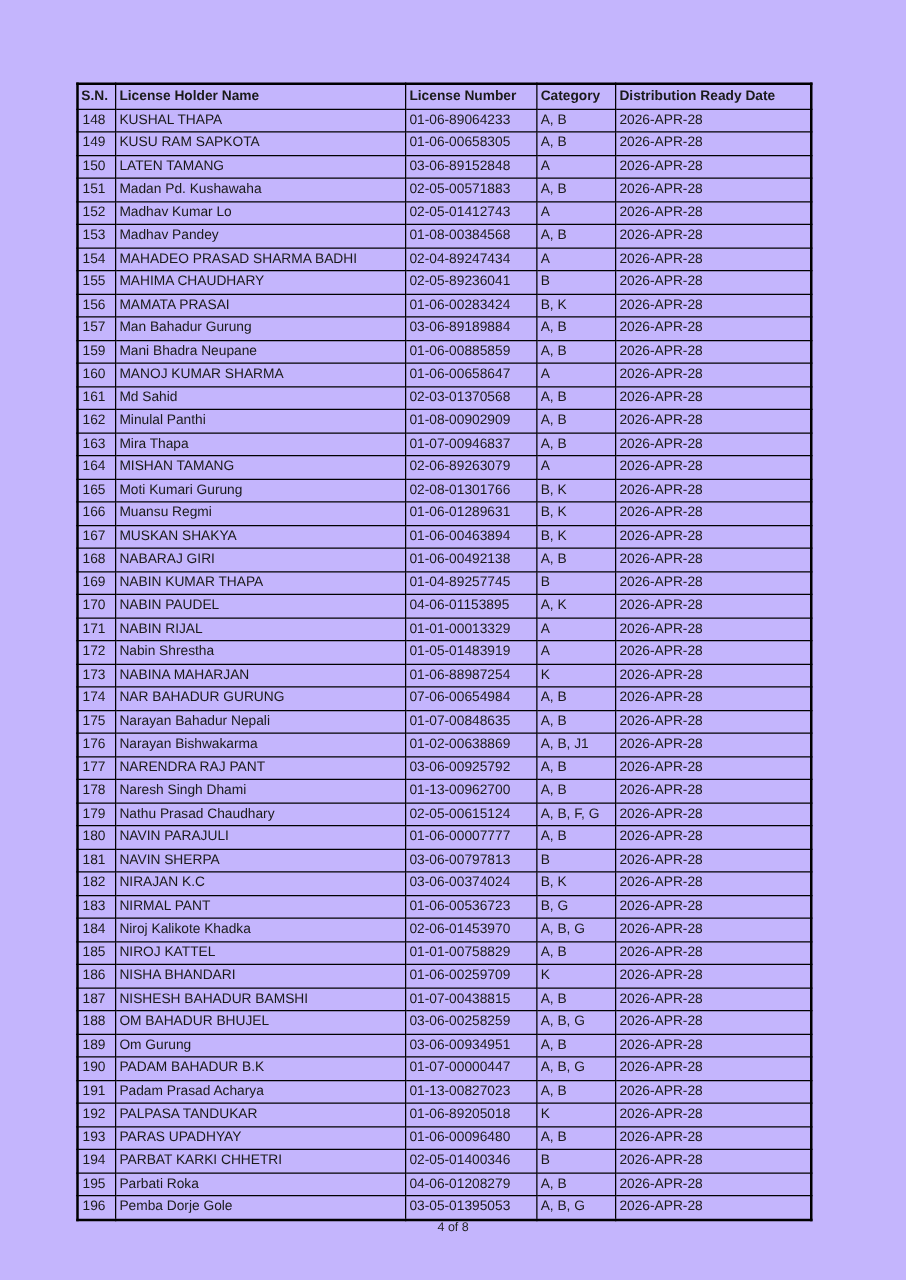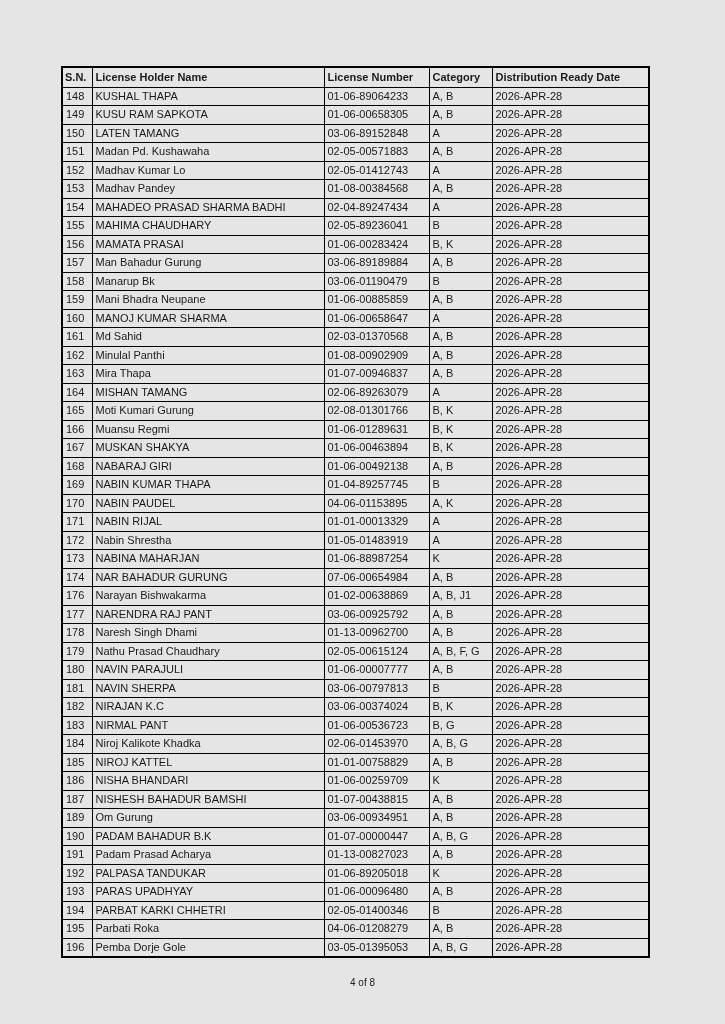--- a/index.html
+++ b/index.html
@@ -12,21 +12,21 @@
     position: relative;
     background: #ffffff;
     font-family: "Liberation Sans", "DejaVu Sans", sans-serif;
     color: #1a1a1a;
     -webkit-font-smoothing: antialiased;
   }
   .page {
     width: 725px;
     height: 1024px;
     position: relative;
-    background: #e5e5e5;
+    background: #c4b5fd;
     overflow: hidden;
   }
   table.license-table {
     position: absolute;
     left: 61px;
     top: 66px;
     width: 587px;
     border-collapse: collapse;
     table-layout: fixed;
     border: 2px solid #000;
@@ -157,27 +157,20 @@
           <td>2026-APR-28</td>
         </tr>
         <tr>
           <td class="sn">157</td>
           <td>Man Bahadur Gurung</td>
           <td>03-06-89189884</td>
           <td>A, B</td>
           <td>2026-APR-28</td>
         </tr>
         <tr>
-          <td class="sn">158</td>
-          <td>Manarup Bk</td>
-          <td>03-06-01190479</td>
-          <td>B</td>
-          <td>2026-APR-28</td>
-        </tr>
-        <tr>
           <td class="sn">159</td>
           <td>Mani Bhadra Neupane</td>
           <td>01-06-00885859</td>
           <td>A, B</td>
           <td>2026-APR-28</td>
         </tr>
         <tr>
           <td class="sn">160</td>
           <td>MANOJ KUMAR SHARMA</td>
           <td>01-06-00658647</td>
@@ -276,20 +269,27 @@
           <td>2026-APR-28</td>
         </tr>
         <tr>
           <td class="sn">174</td>
           <td>NAR BAHADUR GURUNG</td>
           <td>07-06-00654984</td>
           <td>A, B</td>
           <td>2026-APR-28</td>
         </tr>
         <tr>
+          <td class="sn">175</td>
+          <td>Narayan Bahadur Nepali</td>
+          <td>01-07-00848635</td>
+          <td>A, B</td>
+          <td>2026-APR-28</td>
+        </tr>
+        <tr>
           <td class="sn">176</td>
           <td>Narayan Bishwakarma</td>
           <td>01-02-00638869</td>
           <td>A, B, J1</td>
           <td>2026-APR-28</td>
         </tr>
         <tr>
           <td class="sn">177</td>
           <td>NARENDRA RAJ PANT</td>
           <td>03-06-00925792</td>
@@ -357,20 +357,27 @@
           <td>NISHA BHANDARI</td>
           <td>01-06-00259709</td>
           <td>K</td>
           <td>2026-APR-28</td>
         </tr>
         <tr>
           <td class="sn">187</td>
           <td>NISHESH BAHADUR BAMSHI</td>
           <td>01-07-00438815</td>
           <td>A, B</td>
+          <td>2026-APR-28</td>
+        </tr>
+        <tr>
+          <td class="sn">188</td>
+          <td>OM BAHADUR BHUJEL</td>
+          <td>03-06-00258259</td>
+          <td>A, B, G</td>
           <td>2026-APR-28</td>
         </tr>
         <tr>
           <td class="sn">189</td>
           <td>Om Gurung</td>
           <td>03-06-00934951</td>
           <td>A, B</td>
           <td>2026-APR-28</td>
         </tr>
         <tr>

